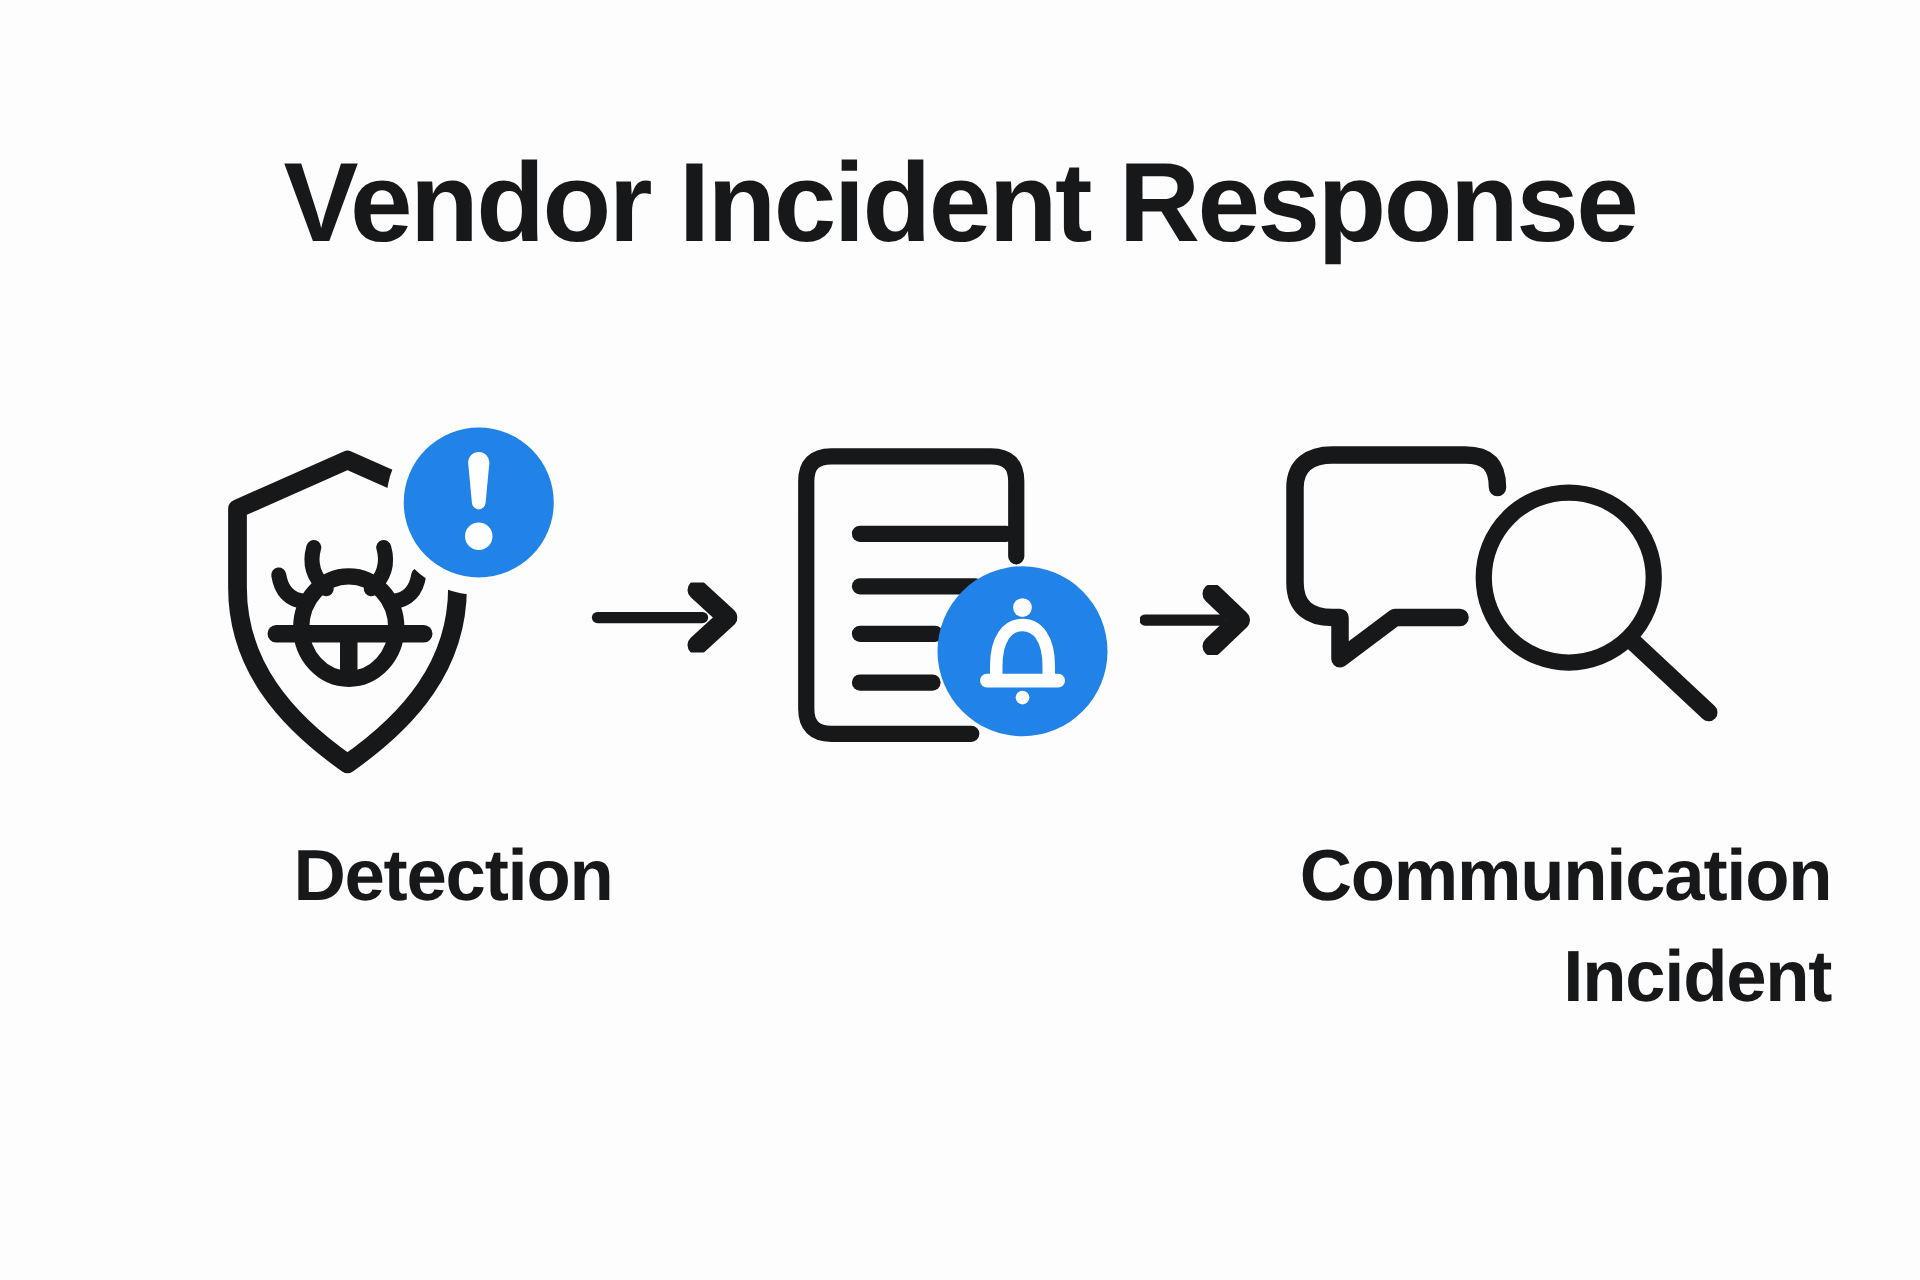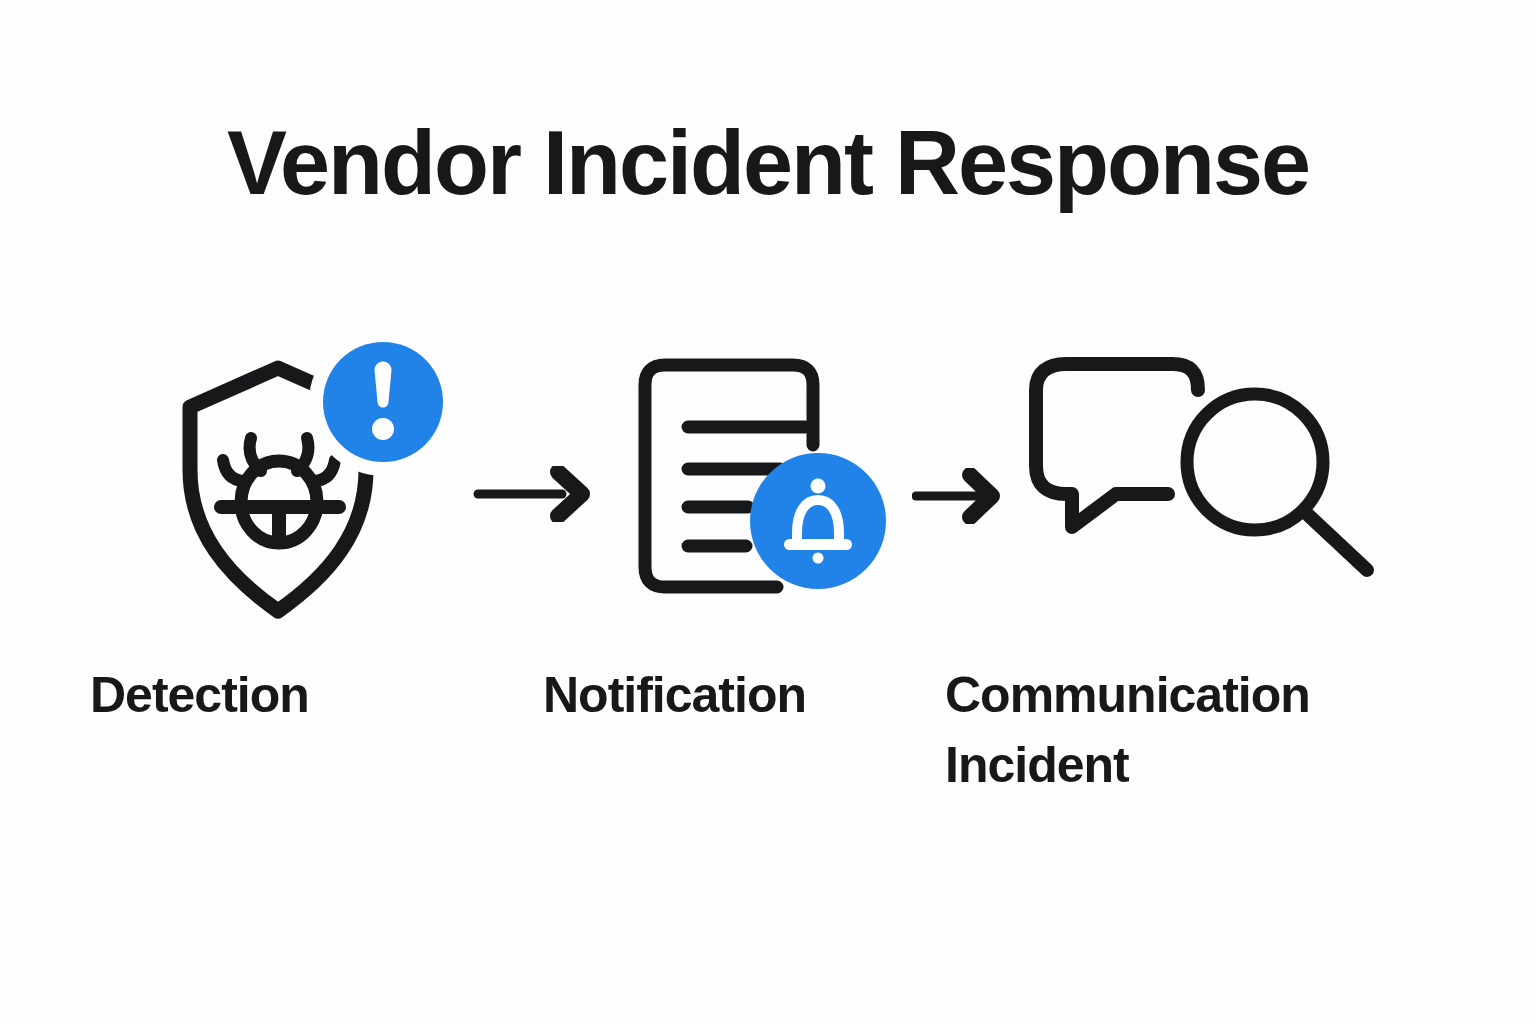--- a/index.html
+++ b/index.html
@@ -23,22 +23,22 @@
     font-size: 90px;
     font-weight: 700;
     letter-spacing: -2px;
     white-space: nowrap;
     color: var(--ink, #17181a);
   }
   .icon-slot { position: absolute; }
   .arrow-slot { position: absolute; }
   .step-label {
     position: absolute;
-    text-align: left;
-    font-size: 50px;
+    text-align: right;
+    font-size: 58px;
     font-weight: 700;
     letter-spacing: -1px;
     line-height: 1.4;
     color: var(--ink, #17181a);
   }
   
   .stroke-ink { stroke: var(--ink, #17181a); fill: none; stroke-linecap: round; stroke-linejoin: round; }
   .halo { fill: var(--bg, #fdfdfd); }
   .badge-circle { fill: var(--accent, #2183e8); }
   .badge-glyph { fill: var(--badge_glyph, #ffffff); }
@@ -113,16 +113,15 @@
     <svg viewBox="0 0 360 300" width="360" height="300">
       <path class="stroke-ink" stroke-width="14" d="M178 60 C178 42 170 34 152 34 H46 C28 34 16 42 16 60 V136 C16 156 28 164 46 164 H52 V197 L96 164 H148"></path>
       <g class="stroke-ink">
         <circle cx="235" cy="132" r="68" stroke-width="13"></circle>
         <path d="M286 183 L347 240" stroke-width="14"></path>
       </g>
     </svg>
   </div>
 
   <div class="step-label" style="left:90px; top:660px; width:400px">Detection</div>
-  <div class="step-label" style="left:543px; top:660px; width:400px">Notification</div>
   <div class="step-label" style="left:945px; top:660px; width:520px">Communication Incident</div>
 
 </div>
 
 </body></html>

